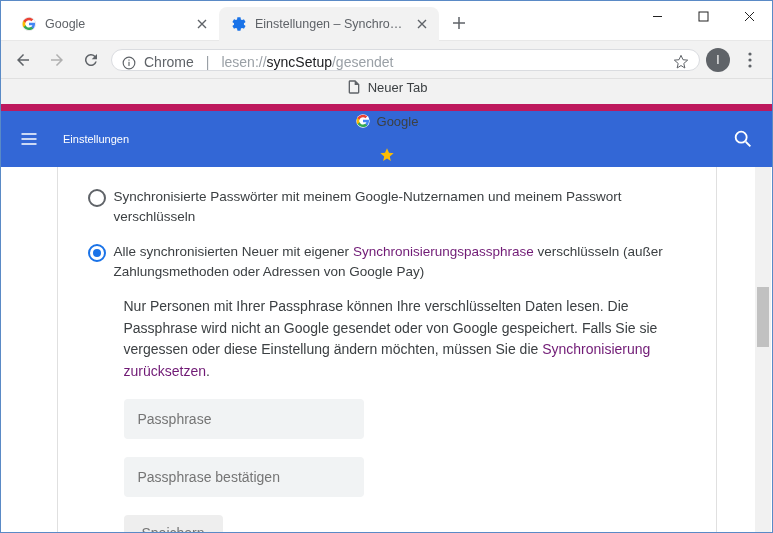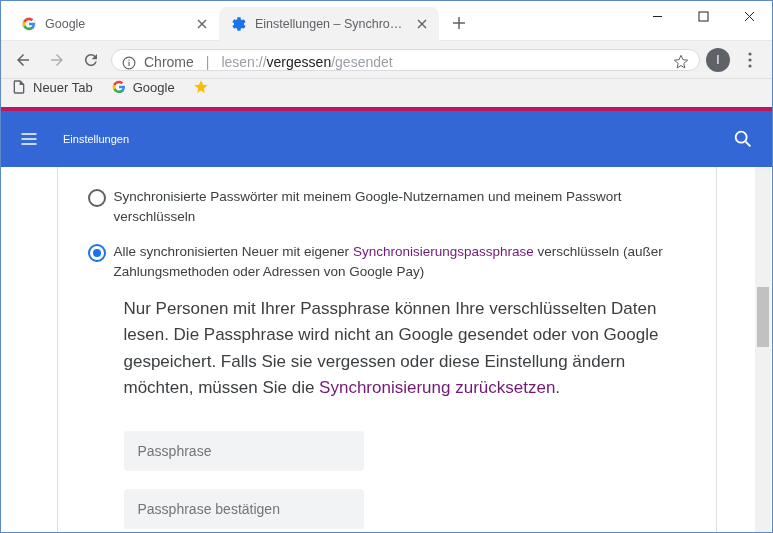--- a/index.html
+++ b/index.html
@@ -22,40 +22,40 @@
   .omnibox { flex:1; height: 22px; background:#fff; border:1px solid #dadce0; border-radius:14px; display:flex; align-items:flex-end; padding: 0 10px; gap:8px; font-size:14px; color:#202124;}
   .omnibox .lock { color:#5f6368; }
   .omnibox .host { color:#5f6368; }
   .omnibox .sep { color:#9aa0a6; margin: 0 4px;}
   .omnibox .path { color:#202124; }
   .omnibox .path .dim { color:#9aa0a6;}
   .star { color:#5f6368; }
   .avatar { width:24px;height:24px;border-radius:50%;background:#5f6368;color:#fff;display:flex;align-items:center;justify-content:center;font-size:12px;}
   .menu { width:28px;display:flex;align-items:center;justify-content:center;color:#5f6368;font-size:18px;}
   
-  .bmbar { height: 32px; background:#f2f2f2; display:flex;align-items:flex-start; padding: 0 10px; gap: 18px; font-size:13px; color:#3c4043; border-bottom:4px solid #be185d;}
+  .bmbar { height: 32px; background:#f2f2f2; display:flex;align-items:center; padding: 0 10px; gap: 18px; font-size:13px; color:#3c4043; border-bottom:7px solid #be185d;flex-direction:column;}
   .bm { display:flex;align-items:center;gap:6px;}
   .bmicon { width:16px;height:16px; }
   
   .settings-header { height: 56px; background:#3367d6; color:#fff; display:flex; align-items:center; padding: 0 18px; gap: 24px; font-size:11px;}
   .hamburger { width:20px;height:20px; }
   .settings-header .title { flex:1; font-weight:500;}
   .search { width:22px;height:22px; }
   
   .content-wrap { height: calc(533px - 40px - 38px - 32px - 56px - 2px); background:#fff; position:relative; overflow:hidden;}
   .content { width: 660px; margin: 0 auto; background:#fff; height:100%; padding: 20px 30px 0 30px; border-left:1px solid #e0e0e0; border-right:1px solid #e0e0e0; overflow-y:auto;}
   .scrollbar-v { position:absolute; right:1px; top:0; width:16px; height:100%; background:#f1f1f1; }
   .scrollbar-v .thumb { position:absolute; left:2px; width:12px; background:#c1c1c1; border-radius:0;}
   .radio-row { display:flex; gap:8px; margin-bottom: 14px; align-items:flex-start;}
   .radio { width:18px;height:18px;border:2px solid #5f6368;border-radius:50%; flex-shrink:0; margin-top:2px; position:relative;}
   .radio.selected { border-color:#1a73e8;}
   .radio.selected::after { content:""; position:absolute; left:3px;top:3px;width:8px;height:8px;background:#1a73e8;border-radius:50%;}
   .radio-label { font-size:13.5px; color:#3c4043; line-height:1.5;}
   .link { color:#701a75;text-align:right; }
-  .helptext { font-size:17px; color:#3c4043; line-height:1.55; margin-left:36px; margin-bottom:30px;}
+  .helptext { font-size:14px; color:#3c4043; line-height:1.55; margin-left:36px; margin-bottom:16px;}
   .field { width: 240px; height:40px; background:#f1f3f4; border:none; border-radius:4px; padding: 0 14px; font-size:14px; color:#5f6368; margin-left:36px; margin-bottom:18px; display:flex;align-items:center;}
   .savebtn { height:36px; background:#eeeeee; border:none; border-radius:4px; padding:0 18px; font-size:14px; color:#757575; margin-left:36px; display:flex;align-items:center; width:fit-content;}
   svg { display:block; }
 </style>
 </head>
 <body>
 
 <div class="titlebar">
   <div class="tab inactive" style="margin-left:8px;">
     <span class="favicon">
@@ -131,21 +131,21 @@
   <div class="omnibox">
     <span class="lock">
         <svg width="14" height="14" viewBox="0 0 24 24">
           <circle cx="12" cy="12" r="10" fill="none" stroke="#5f6368" stroke-width="2"></circle>
           <rect x="11" y="10" width="2" height="7" fill="#5f6368"></rect>
           <rect x="11" y="6" width="2" height="2" fill="#5f6368"></rect>
         </svg>
       </span>
     <span class="host">Chrome</span>
     <span class="sep">|</span>
-    <span class="path"><span class="dim">lesen://</span><span>vergessen</span><span class="dim">/gesendet</span></span>
+    <span class="path"><span class="dim">lesen://</span><span>syncSetup</span><span class="dim">/gesendet</span></span>
     <span style="flex:1"></span>
     <span class="star">
         <svg width="16" height="16" viewBox="0 0 24 24">
           <path d="M12 17.3L6.2 21l1.6-6.8L2 9.2l7-.6L12 2l3 6.6 7 .6-5.8 5 1.6 6.8z" fill="none" stroke="#5f6368" stroke-width="1.5"></path>
         </svg>
       </span>
   </div>
   <div class="avatar">
       <span>I</span>
     </div>

